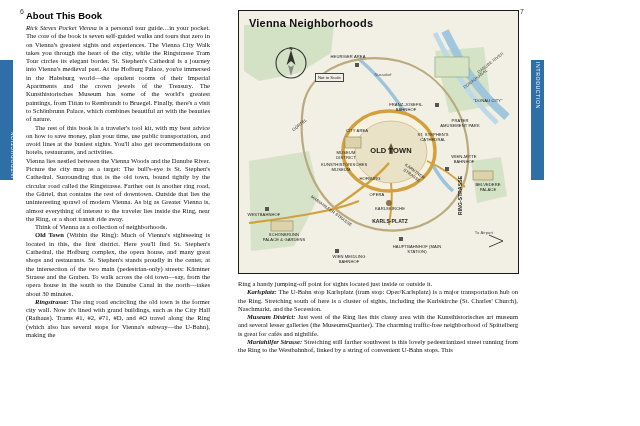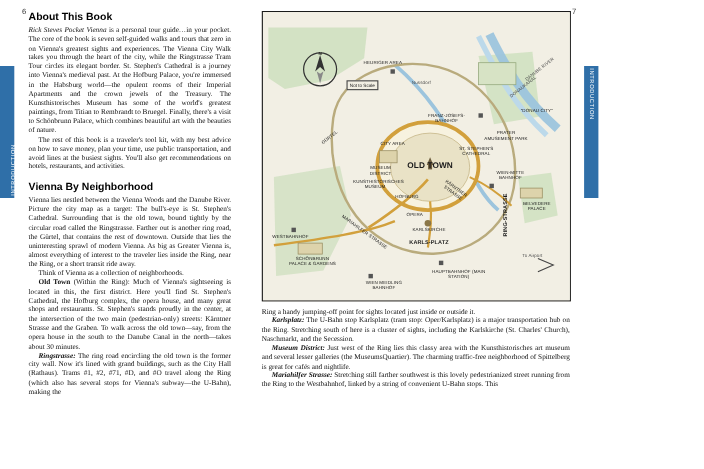--- a/index.html
+++ b/index.html
@@ -169,21 +169,20 @@
   <div class="page-left">
     <div class="side-tab left">
       <span>INTRODUCTION</span>
     </div>
     <div class="folio left">6</div>
 
     <h2 class="heading">About This Book</h2>
     <p class="body"><span class="it">Rick Steves Pocket Vienna</span> is a personal tour guide…in your pocket. The core of the book is seven self-guided walks and tours that zero in on Vienna's greatest sights and experiences. The Vienna City Walk takes you through the heart of the city, while the Ringstrasse Tram Tour circles its elegant border. St. Stephen's Cathedral is a journey into Vienna's medieval past. At the Hofburg Palace, you're immersed in the Habsburg world—the opulent rooms of their Imperial Apartments and the crown jewels of the Treasury. The Kunsthistorisches Museum has some of the world's greatest paintings, from Titian to Rembrandt to Bruegel. Finally, there's a visit to Schönbrunn Palace, which combines beautiful art with the beauties of nature.</p>
     <p class="body indent">The rest of this book is a traveler's tool kit, with my best advice on how to save money, plan your time, use public transportation, and avoid lines at the busiest sights. You'll also get recommendations on hotels, restaurants, and activities.</p>
 
-    <h2 class="heading second">Vienna By Neighborhood</h2>
     <p class="body">Vienna lies nestled between the Vienna Woods and the Danube River. Picture the city map as a target: The bull's-eye is St. Stephen's Cathedral. Surrounding that is the old town, bound tightly by the circular road called the Ringstrasse. Farther out is another ring road, the Gürtel, that contains the rest of downtown. Outside that lies the uninteresting sprawl of modern Vienna. As big as Greater Vienna is, almost everything of interest to the traveler lies inside the Ring, near the Ring, or a short transit ride away.</p>
     <p class="body indent">Think of Vienna as a collection of neighborhoods.</p>
     <p class="body hang"><span class="bd">Old Town</span> <span>(Within the Ring): Much of Vienna's sightseeing is located in this, the first district. Here you'll find St. Stephen's Cathedral, the Hofburg complex, the opera house, and many great shops and restaurants. St. Stephen's stands proudly in the center, at the intersection of the two main (pedestrian-only) streets: Kärntner Strasse and the Graben. To walk across the old town—say, from the opera house in the south to the Danube Canal in the north—takes about 30 minutes.</span></p>
     <p class="body hang"><span class="bd it">Ringstrasse:</span> <span>The ring road encircling the old town is the former city wall. Now it's lined with grand buildings, such as the City Hall (Rathaus). Trams #1, #2, #71, #D, and #O travel along the Ring (which also has several stops for Vienna's subway—the U-Bahn), making the</span></p>
   </div>
 
   <div class="page-right">
     <div class="side-tab right">
       <span>INTRODUCTION</span>
     </div>
@@ -233,20 +232,21 @@
 
         <path d="M250,224 l14,6 l-14,6" stroke="#444" stroke-width="1" fill="none"></path>
 
         <g transform="translate(52,52)">
           <circle cx="0" cy="0" r="15" fill="none" stroke="#333" stroke-width="1.1"></circle>
           <path d="M0,-13 L4.5,2 L0,-2 L-4.5,2 Z" fill="#333"></path>
           <path d="M0,13 L3,2 L0,4 L-3,2 Z" fill="#888"></path>
         </g>
       </svg>
 
+      <div class="map-title">Vienna Neighborhoods</div>
       <div class="maplbl" style="left:40px; top:36px; width:24px; font-weight:bold;">N</div>
 
       <div class="maplbl" style="left:88px; top:44px; width:42px;">HEURIGER AREA</div>
       <div class="maplbl gray" style="left:126px; top:62px; width:36px;">Nussdorf</div>
       <div class="maplbl gray rot-ne" style="left:214px; top:66px; width:46px;">DONAUKANAL</div>
       <div class="maplbl gray rot-ne" style="left:228px; top:50px; width:48px;">DANUBE RIVER</div>
       <div class="maplbl" style="left:232px; top:88px; width:34px;">"DONAU CITY"</div>
       <div class="maplbl" style="left:200px; top:108px; width:42px;">PRATER AMUSEMENT PARK</div>
       <div class="maplbl" style="left:144px; top:92px; width:46px;">FRANZ-JOSEFS-BAHNHOF</div>
       <div class="maplbl" style="left:104px; top:118px; width:28px;">CITY AREA</div>

